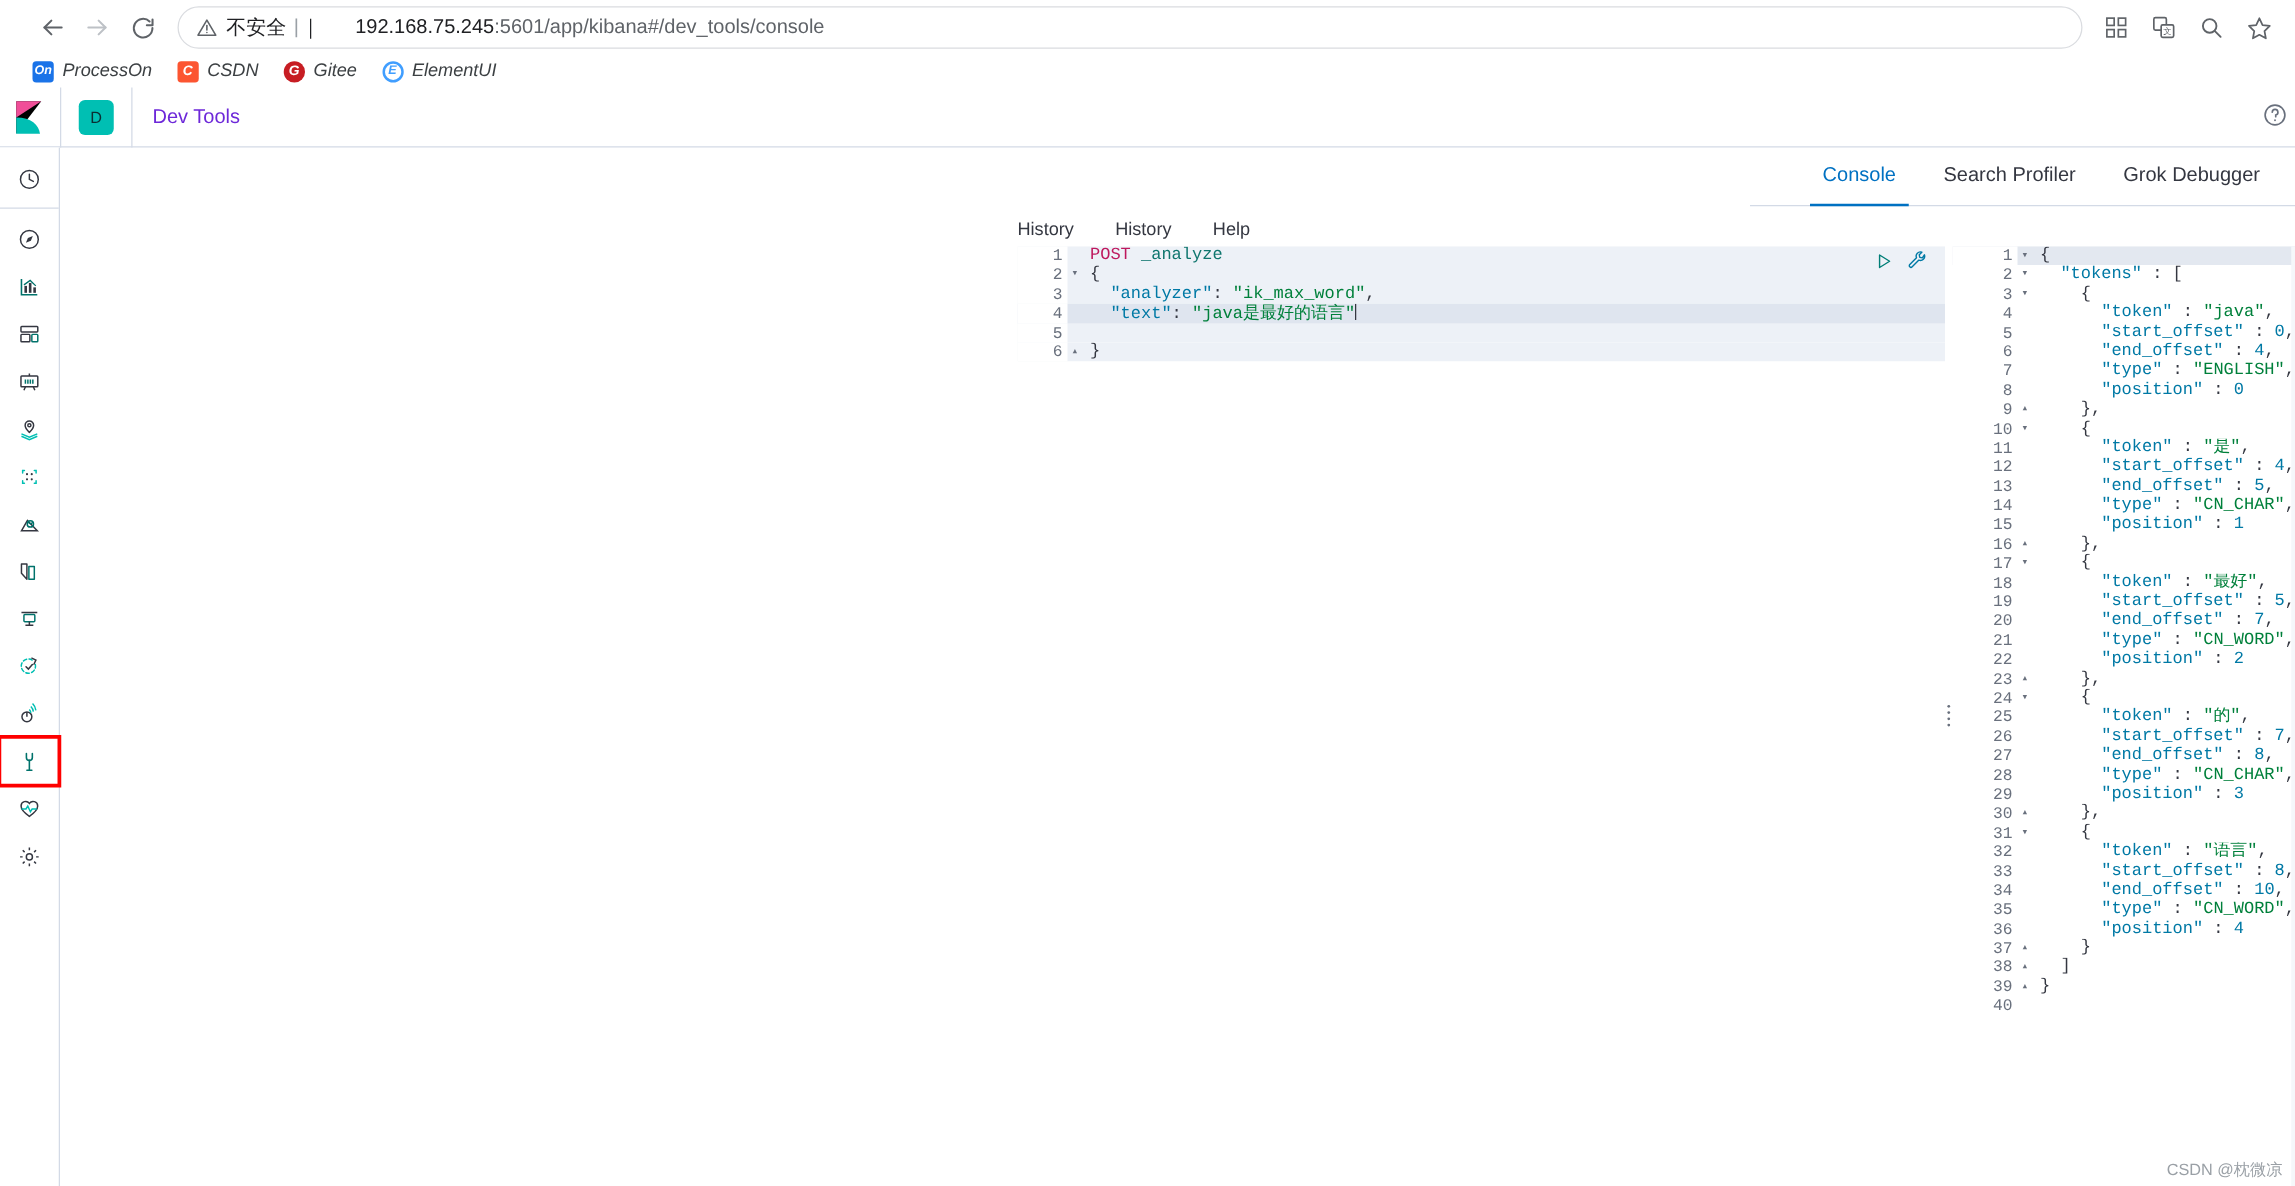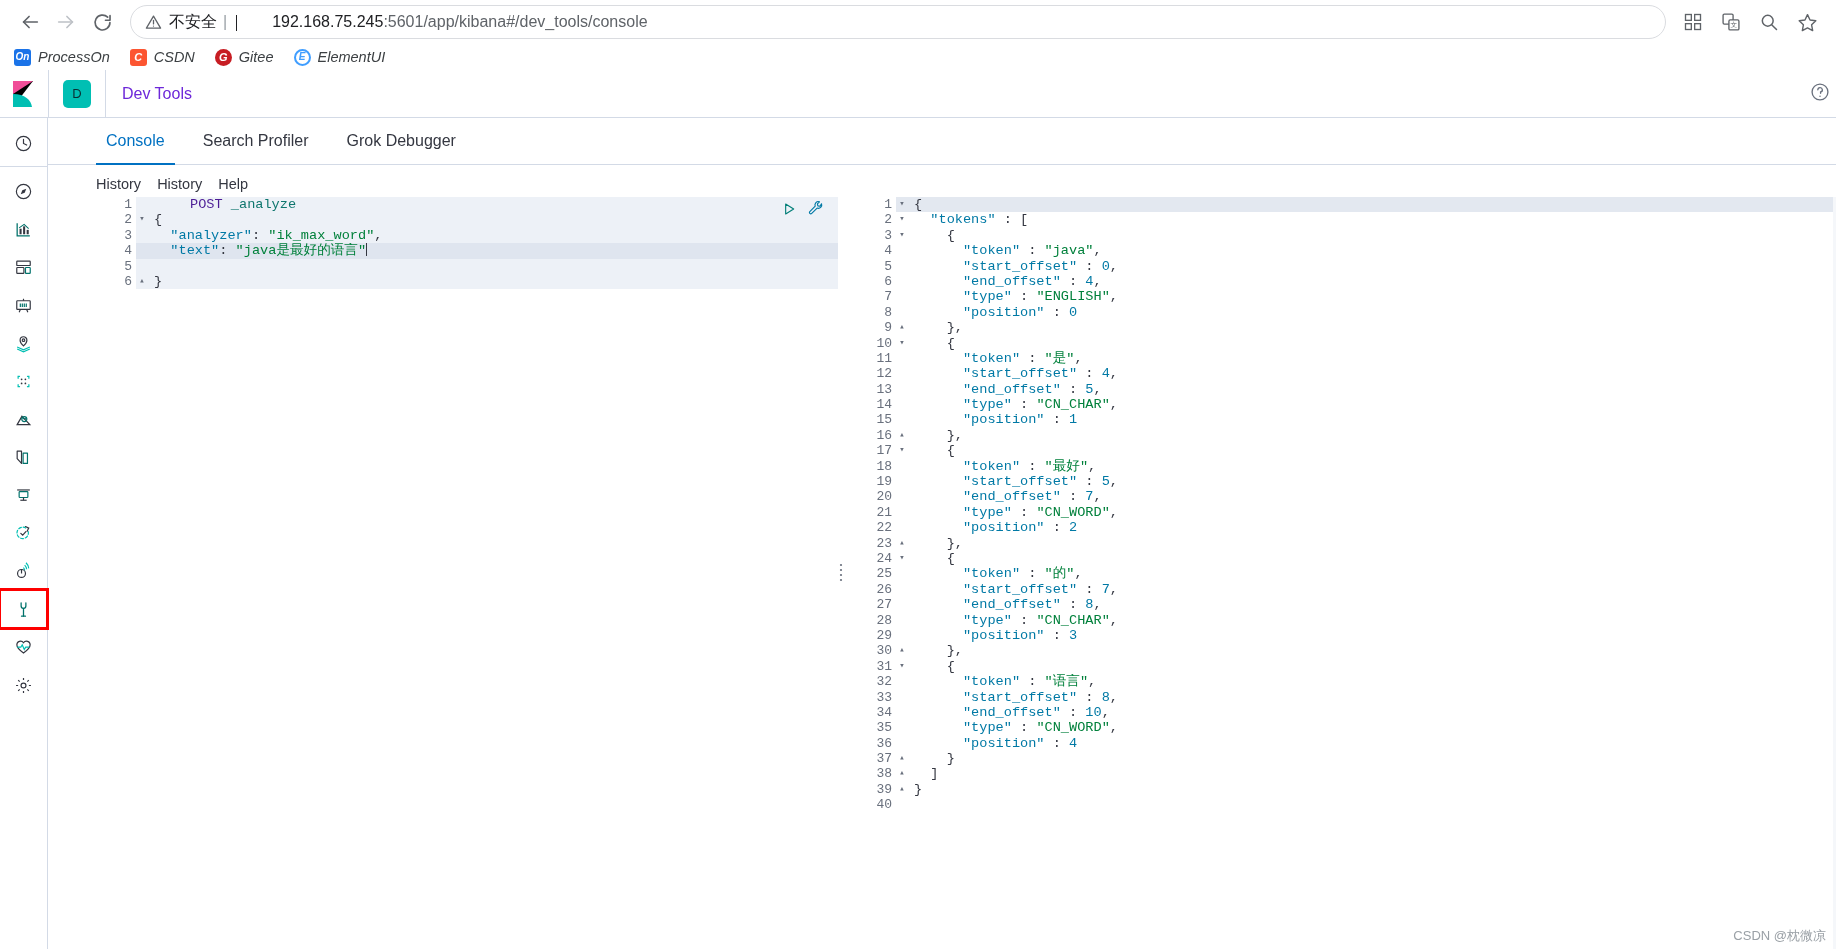--- a/index.html
+++ b/index.html
@@ -10,20 +10,21 @@
     overflow: hidden;
     background: #fff;
     font-family: "Liberation Sans", sans-serif;
   }
 
   
   .browser-chrome {
     height: 70px;
     background: #ffffff;
     position: relative;
+    margin-left: 12px;
   }
   .nav-bar {
     height: 44px;
     display: flex;
     align-items: center;
     padding: 0 12px;
   }
   .nav-btn {
     width: 36px; height: 36px;
     display: flex; align-items: center; justify-content: center;
@@ -214,20 +215,21 @@
   }
   .side-item svg { display: block; }
 
   
   .kb-main {
     flex: 1 1 auto;
     display: flex;
     flex-direction: column;
     min-width: 0;
     background: #fff;
+    align-items: flex-end;
   }
   .kb-tabs {
     height: 47px;
     display: flex;
     align-items: stretch;
     padding-left: 48px;
     border-bottom: 1px solid #d3dae6;
     flex: 0 0 auto;
   }
   .kb-tab {
@@ -253,21 +255,21 @@
     flex: 1 1 auto;
     display: flex;
     flex-direction: column;
     min-height: 0;
     padding-left: 48px;
   }
   .console-menu {
     height: 32px;
     display: flex;
     align-items: center;
-    gap: 16px;
+    gap: 33px;
     flex: 0 0 auto;
     padding-top: 6px;
   }
   .cm-item {
     font-size: 14.5px;
     color: #343741;
     white-space: nowrap;
   }
 
   .panes {
@@ -336,21 +338,21 @@
     line-height: 15.4px;
   }
   .code {
     flex: 1 1 auto;
     padding-left: 6px;
     overflow: hidden;
     line-height: 15.4px;
   }
 
   
-  .t-method { color: #4c1d95; margin-left: 36px; }
+  .t-method { color: #be185d; }
   .t-url    { color: #0f766e; }
   .t-key    { color: #0079a5; }
   .t-str    { color: #00803b; }
   .t-num    { color: #0079a5; }
   .t-punc   { color: #343741; }
   .t-plain  { color: #343741; }
 
   .caret-ed {
     display: inline-block;
     width: 1px;

